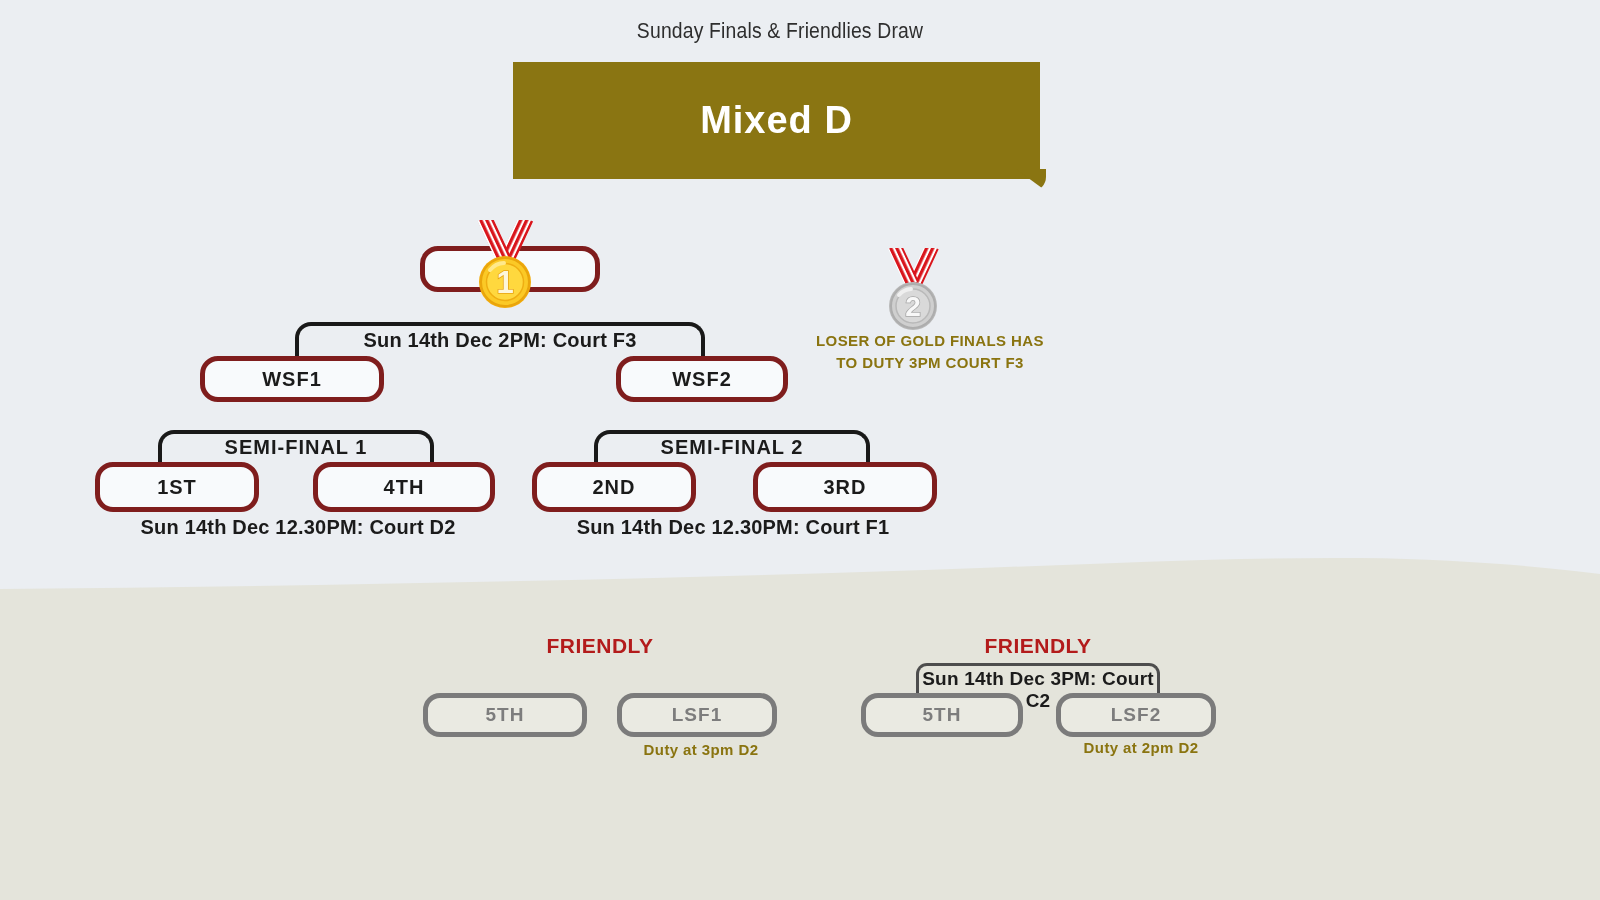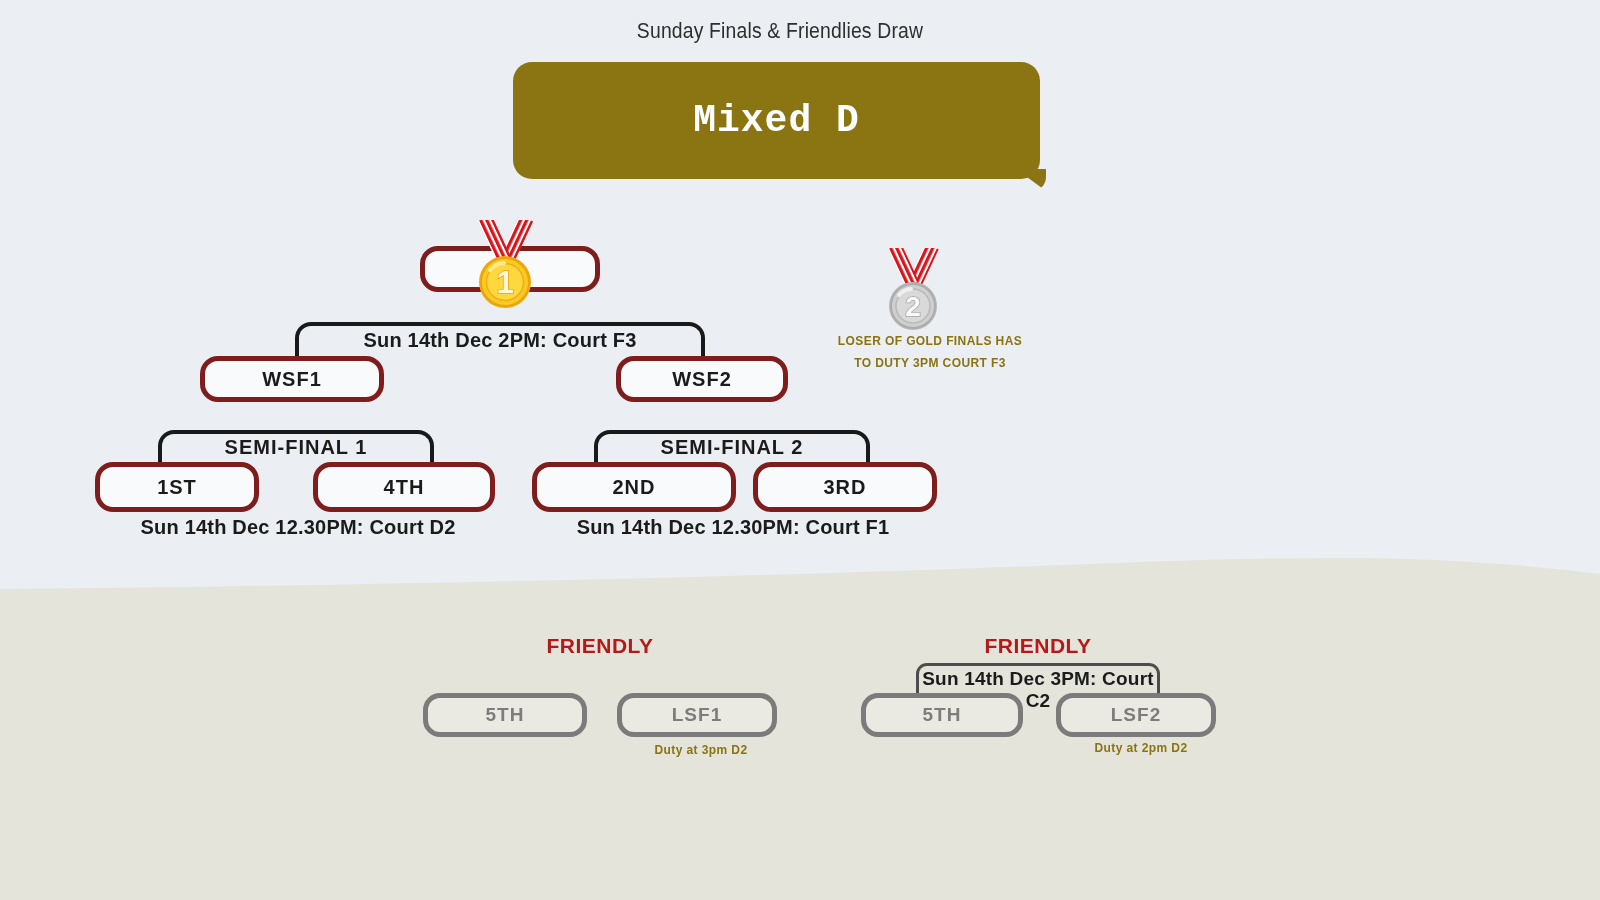--- a/index.html
+++ b/index.html
@@ -8,21 +8,21 @@
 
   
   .wave-svg{position:absolute;left:0;top:0;width:1600px;height:900px;z-index:0;}
 
   .layer{position:absolute;left:0;top:0;width:1600px;height:900px;z-index:1;}
 
   .page-title{position:absolute;left:380px;top:18px;width:800px;text-align:center;
     font-size:22px;font-weight:500;color:#2e2e2e;transform:scaleX(.88);letter-spacing:.2px;}
 
   .banner{position:absolute;left:513px;top:62px;width:527px;height:117px;background:#8a7512;
-    border-radius:19px;display:flex;align-items:center;justify-content:center;font-family:Liberation Mono, monospace;}
+    border-radius:0;display:flex;align-items:center;justify-content:center;}
   .banner::after{content:"";position:absolute;right:-6px;bottom:-12px;width:0;height:0;
     border-left:30px solid transparent;border-top:22px solid #8a7512;border-radius:0 0 14px 0;}
   .banner-label{font-size:38px;font-weight:700;color:#ffffff;letter-spacing:1px;}
 
   
   .bracket{position:absolute;border:4px solid #191919;border-bottom:none;
     border-radius:16px 16px 0 0;z-index:1;text-align:center;box-sizing:border-box;}
   .bracket .sched{font-weight:700;font-size:20px;color:#1b1b1b;padding-top:3px;letter-spacing:.2px;}
   .bracket .sf-title{font-weight:700;font-size:20px;color:#1b1b1b;padding-top:2px;letter-spacing:1px;}
   .bracket.thin{border-width:3px;border-color:#4d4d4d;border-radius:11px 11px 0 0;}
@@ -33,21 +33,21 @@
     font-weight:700;font-size:20px;color:#1b1b1b;letter-spacing:1px;z-index:3;box-sizing:border-box;}
   .team-box.winner{width:180px;}
   .team-box.grey{background:#eaeae2;border-color:#7b7b7b;color:#7d7d7d;font-size:19px;height:44px;border-radius:17px;}
 
   .sched-below{position:absolute;font-weight:700;font-size:20px;color:#1b1b1b;
     text-align:center;letter-spacing:.2px;z-index:2;}
 
   .legend{position:absolute;left:1096px;top:242px;width:400px;text-align:center;
     font-weight:700;font-size:19px;color:#121212;line-height:27px;letter-spacing:.4px;z-index:2;}
 
-  .olive-note{position:absolute;text-align:center;font-weight:700;font-size:12px;
+  .olive-note{position:absolute;text-align:center;font-weight:700;font-size:15px;
     color:#8a7410;line-height:22px;letter-spacing:.4px;z-index:2;}
 
   .friendly-title{position:absolute;text-align:center;font-weight:700;font-size:21px;
     color:#b31b1b;letter-spacing:.5px;z-index:2;}
 
   .medal{position:absolute;z-index:4;}
 </style>
 </head>
 <body>
 
@@ -94,21 +94,21 @@
     <div class="bracket" style="left:158px;top:430px;width:276px;height:48px;">
       <div class="sf-title">SEMI-FINAL 1</div>
     </div>
     <div class="team-box" style="left:95px;top:462px;width:164px;height:50px;">1ST</div>
     <div class="team-box" style="left:313px;top:462px;width:182px;height:50px;">4TH</div>
     <div class="sched-below" style="left:98px;top:516px;width:400px;">Sun 14th Dec 12.30PM: Court D2</div>
 
     <div class="bracket" style="left:594px;top:430px;width:276px;height:48px;">
       <div class="sf-title">SEMI-FINAL 2</div>
     </div>
-    <div class="team-box" style="left:532px;top:462px;width:204px;height:50px;">2ND</div>
+    <div class="team-box" style="left:532px;top:462px;width:164px;height:50px;">2ND</div>
     <div class="team-box" style="left:753px;top:462px;width:184px;height:50px;">3RD</div>
     <div class="sched-below" style="left:533px;top:516px;width:400px;">Sun 14th Dec 12.30PM: Court F1</div>
 
     <svg class="medal" style="left:878px;top:248px;" width="70" height="86" viewBox="0 0 70 86">
       <g transform="translate(53,0) rotate(25)">
           <rect x="-6.5" y="-2" width="14" height="42" fill="url(#rstripe)"></rect>
         </g>
       <g transform="translate(17,0) rotate(-25)">
           <rect x="-6.5" y="-2" width="14" height="42" fill="url(#rstripe)"></rect>
         </g>

